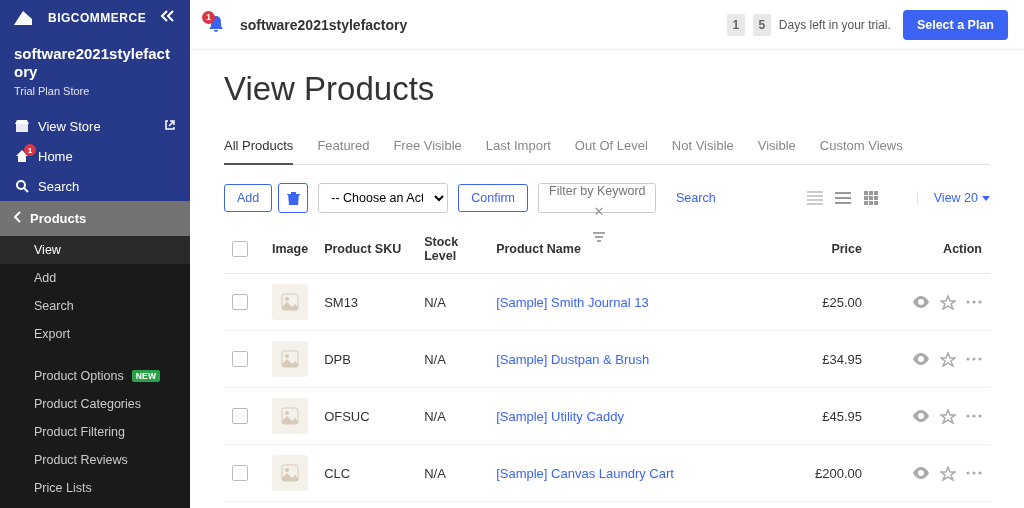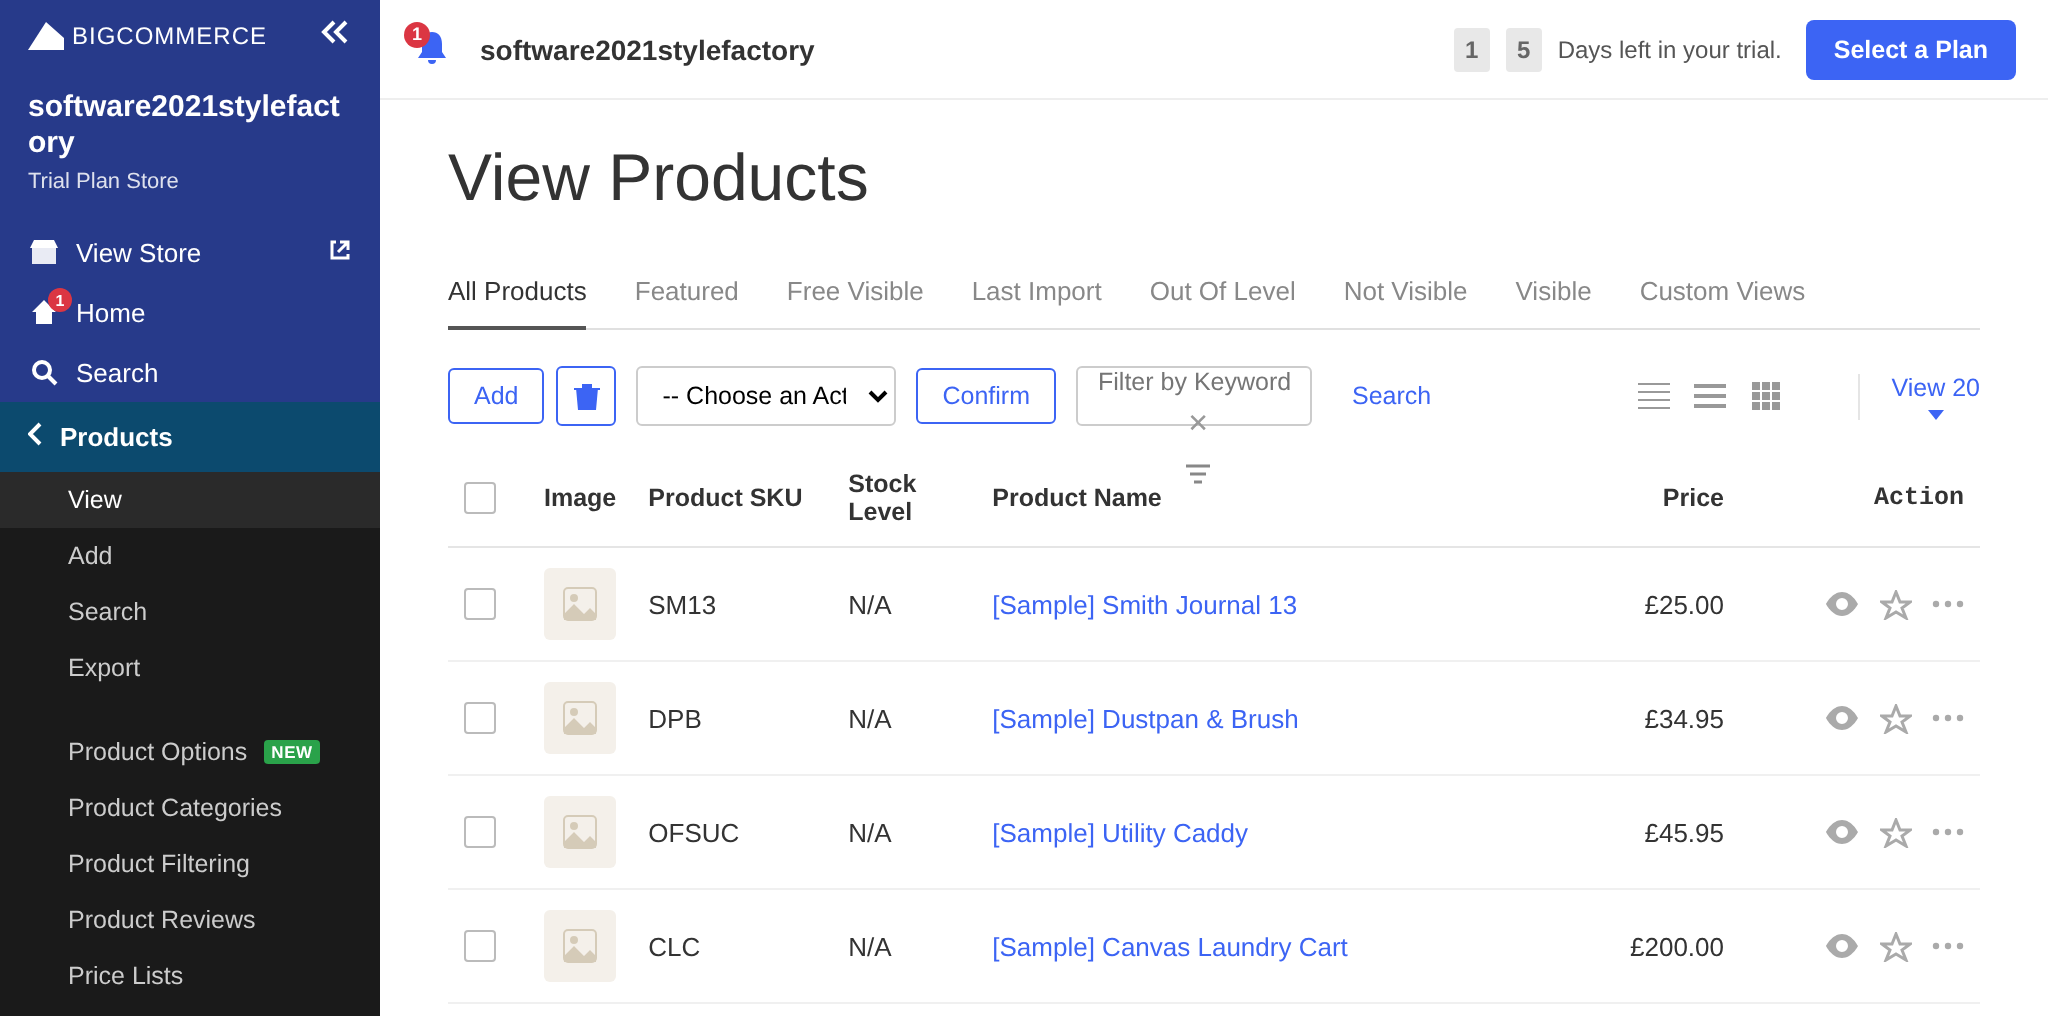--- a/index.html
+++ b/index.html
@@ -1,28 +1,28 @@
 <!DOCTYPE html>
 <html><head>
 <meta charset="utf-8">
 <style>
 * { box-sizing: border-box; margin: 0; padding: 0; }
 body { font-family: -apple-system, BlinkMacSystemFont, "Segoe UI", Helvetica, Arial, sans-serif; font-size: 13px; color: #333; background: #fff; width: 1024px; height: 508px; overflow: hidden; display: flex; }
 .sidebar { width: 190px; background: #273a8a; color: #fff; flex-shrink: 0; display: flex; flex-direction: column; }
 .sb-logo { height: 50px; display: flex; align-items: center; padding: 0 14px; justify-content: space-between; }
-.sb-logo-txt { font-weight: 400; font-size: 12px; letter-spacing: 0.5px; display: flex; align-items: flex-start; gap: 4px; }
+.sb-logo-txt { font-weight: 700; font-size: 12px; letter-spacing: 0.5px; display: flex; align-items: flex-start; gap: 16px; }
 .sb-logo-txt svg { flex-shrink: 0; }
 .sb-store { padding: 10px 14px 14px; }
 .sb-store-name { font-size: 15px; font-weight: 600; word-break: break-all; line-height: 1.2; }
 .sb-store-plan { font-size: 11px; opacity: 0.85; margin-top: 4px; }
 .sb-link { display: flex; align-items: center; justify-content: space-between; padding: 7px 14px; font-size: 13px; cursor: pointer; gap: 36px; }
 .sb-link-left { display: flex; align-items: center; gap: 8px; }
 .sb-icon { width: 16px; height: 16px; display: inline-flex; align-items: center; justify-content: center; position: relative; }
 .sb-badge { position: absolute; top: -4px; right: -6px; background: #db3643; color: #fff; font-size: 8px; width: 12px; height: 12px; border-radius: 50%; display: flex; align-items: center; justify-content: center; font-weight: 700; }
-.sb-section-hd { display: flex; align-items: center; gap: 8px; padding: 10px 14px; cursor: pointer; font-weight: 600; font-size: 13px; background: #0c4a6e; }
+.sb-section-hd { display: flex; align-items: center; gap: 8px; padding: 10px 14px; cursor: pointer; font-weight: 600; font-size: 13px; background: #737373; }
 .sb-sub { background: #1a1a1a; padding-bottom: 6px; }
 .sb-sub-item { padding: 7px 14px 7px 34px; font-size: 12.5px; cursor: pointer; color: #ccc; display: flex; align-items: center; gap: 8px; }
 .sb-sub-item.active { background: #2a2a2a; color: #fff; }
 .sb-sub-group2 { margin-top: 14px; }
 .badge-new { background: #2aa24a; color: #fff; font-size: 8.5px; font-weight: 700; padding: 1px 4px; border-radius: 2px; letter-spacing: 0.3px; }
 .main { flex: 1; display: flex; flex-direction: column; overflow: hidden; }
 .topbar { height: 50px; display: flex; align-items: center; padding: 0 16px; border-bottom: 1px solid #eee; gap: 12px; }
 .notif { position: relative; width: 22px; height: 22px; }
 .notif-badge { position: absolute; top: -3px; left: -4px; background: #db3643; color: #fff; font-size: 9px; width: 13px; height: 13px; border-radius: 50%; display: flex; align-items: center; justify-content: center; font-weight: 700; }
 .tb-title { font-weight: 600; font-size: 14px; flex: 1; }
@@ -39,36 +39,36 @@
 .btn-outline { border: 1px solid #3c64f4; color: #3c64f4; background: #fff; padding: 6px 12px; border-radius: 3px; font-size: 12.5px; cursor: pointer; }
 .btn-icon { border: 1px solid #3c64f4; color: #3c64f4; background: #fff; width: 30px; height: 30px; border-radius: 3px; display: flex; align-items: center; justify-content: center; cursor: pointer; }
 select.action { border: 1px solid #ccc; padding: 6px 8px; border-radius: 3px; font-size: 12.5px; width: 130px; background: #fff; }
 .filter-box { border: 1px solid #ccc; border-radius: 3px; display: flex; align-items: center; padding: 0 6px 0 10px; height: 30px; gap: 6px; flex-direction: column; }
 .filter-box input { border: none; outline: none; font-size: 12.5px; width: 100px; }
 .divider-v { width: 1px; height: 18px; background: #ddd; }
 .btn-text { border: none; background: none; color: #3c64f4; font-size: 12.5px; cursor: pointer; padding: 6px 10px; }
 .spacer { flex: 1; }
 .view-icons { display: flex; gap: 4px; }
 .view-icon { width: 24px; height: 24px; display: flex; align-items: center; justify-content: center; cursor: pointer; color: #aaa; }
-.view-count { color: #3c64f4; font-size: 12.5px; cursor: pointer; display: flex; align-items: center; gap: 4px; padding-left: 16px; border-left: 1px solid #e5e5e5; margin-left: 24px; flex-direction: column; }
+.view-count { color: #3c64f4; font-size: 12.5px; cursor: pointer; display: flex; align-items: center; gap: 4px; padding-left: 16px; border-left: 1px solid #e5e5e5; margin-left: 24px; }
 table { width: 100%; border-collapse: collapse; }
 th { text-align: left; font-size: 12.5px; font-weight: 600; padding: 8px 8px 10px; border-bottom: 1px solid #e5e5e5; color: #333; }
 th.r, td.r { text-align: right; }
 td { padding: 10px 8px; border-bottom: 1px solid #f0f0f0; font-size: 13px; vertical-align: middle; }
 .chk { width: 16px; height: 16px; border: 1px solid #bbb; border-radius: 2px; cursor: pointer; }
 .pimg { width: 36px; height: 36px; background: #f4f0ea; border-radius: 3px; display: flex; align-items: center; justify-content: center; color: #b8a888; }
 .link { color: #3c64f4; cursor: pointer; }
 .row-actions { display: flex; gap: 10px; align-items: center; justify-content: flex-end; color: #aaa; }
 .row-actions span { cursor: pointer; display: inline-flex; }
 .col-chk { width: 40px; }
 .col-img { width: 50px; }
 .col-sku { width: 100px; }
 .col-stock { width: 72px; }
 .col-price { width: 90px; }
-.col-act { width: 120px; font-family: Liberation Mono, monospace; }
+.col-act { width: 120px; }
 </style>
 </head>
 <body>
 
 <div class="sidebar">
   <div class="sb-logo">
     <span class="sb-logo-txt">
       <svg width="18" height="14" viewBox="0 0 18 14">
           <path d="M0 14 L9 0 L18 8 L18 14 Z" fill="#fff"></path>
         </svg>

